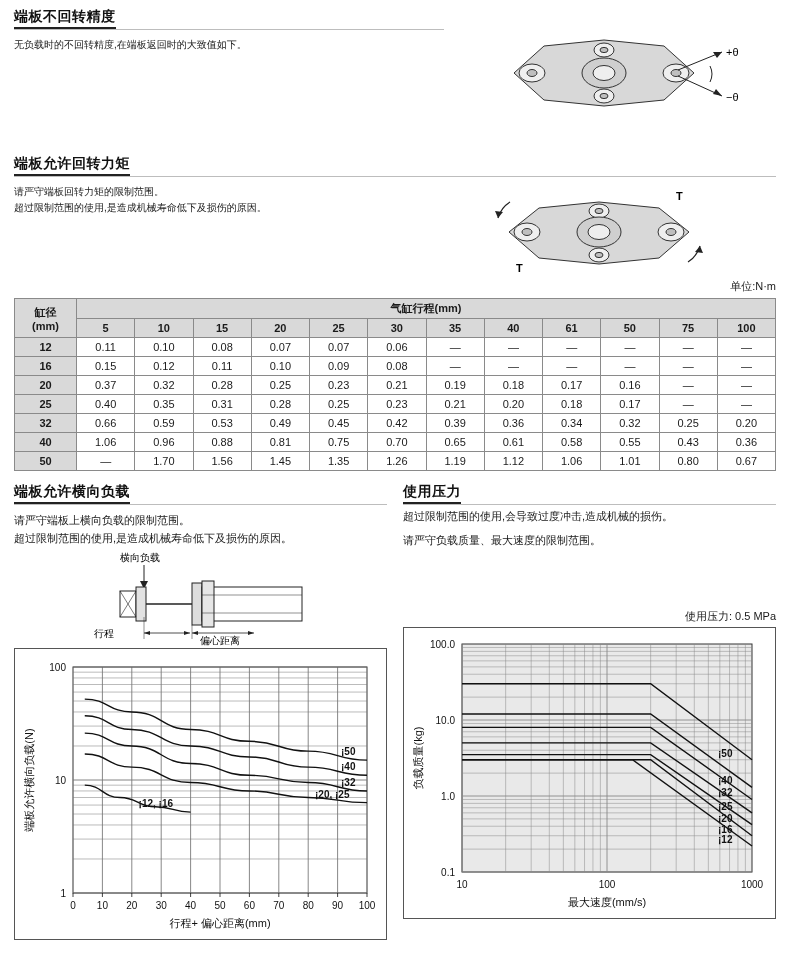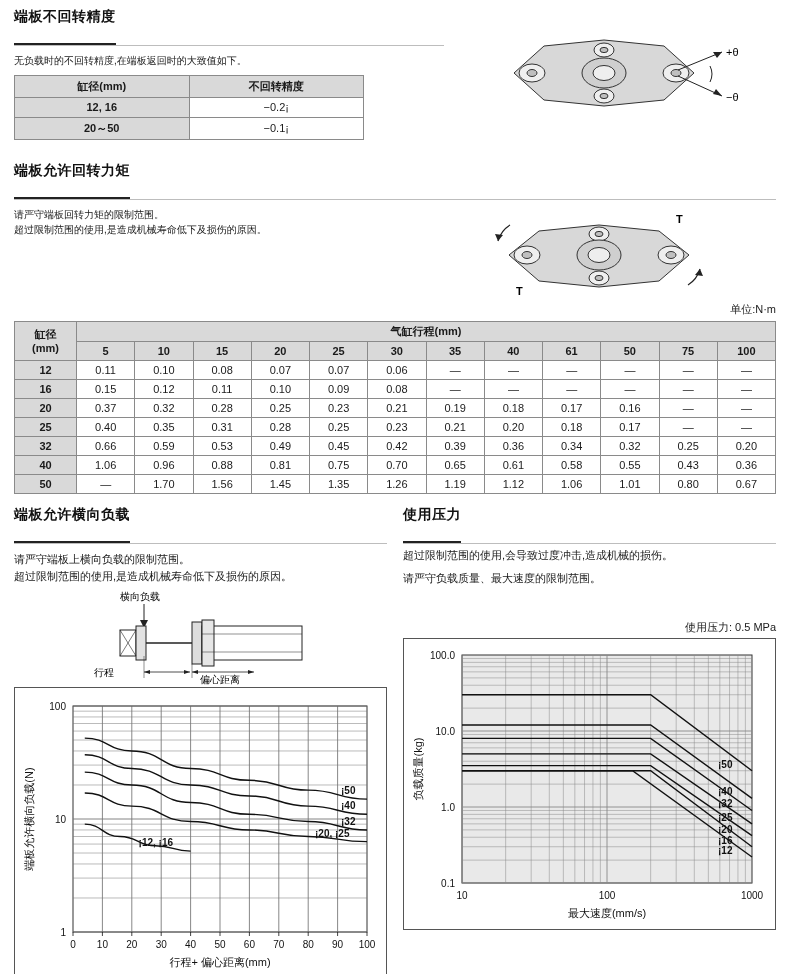--- a/index.html
+++ b/index.html
@@ -13,21 +13,21 @@
     position: relative;
     overflow: hidden;
   }
   .page { position:relative; width:790px; height:974px; padding: 8px 14px; }
 
   
   .sec-head {
     font-size: 14px;
     font-weight: bold;
     color: #111;
-    padding-bottom: 17px;
+    padding-bottom: 1px;
     display: inline-block;
     border-bottom: 2px solid #222;
     letter-spacing: 0.5px;
   }
   .sec-head-wrap { border-bottom: 1px solid #bdbdbd; margin-bottom: 7px; }
 
   .note { font-size: 10px; line-height: 1.55; color: #1a1a1a; }
 
   
   table { border-collapse: collapse; }
@@ -76,36 +76,20 @@
 
 <div class="page">
 
   <div class="row-top">
     <div class="col-left">
       <div class="sec-head-wrap">
         <span class="sec-head">端板不回转精度</span>
       </div>
       <div class="note">无负载时的不回转精度,在端板返回时的大致值如下。</div>
 
-      <table class="tbl" id="table-nonrotation">
-        <tbody>
-            <tr>
-          <th style="width:175px">缸径(mm)</th>
-          <th style="width:175px">不回转精度</th>
-        </tr>
-        <tr>
-          <td class="lbl">12, 16</td>
-          <td>−0.2¡</td>
-        </tr>
-        <tr>
-          <td class="lbl">20～50</td>
-          <td>−0.1¡</td>
-        </tr>
-      </tbody>
-        </table>
     </div>
 
     <div class="col-right fig">
       <svg width="300" height="125" viewBox="0 0 300 125">
         <g fill="#d8d8d8" stroke="#333" stroke-width="1">
 
           <path d="M60,65 L90,38 L150,32 L210,38 L240,65 L210,92 L150,98 L90,92 Z"></path>
         </g>
         <g fill="#efefef" stroke="#333" stroke-width="1">
           <ellipse cx="78" cy="65" rx="13" ry="9"></ellipse>
@@ -424,21 +408,21 @@
       </div>
     </div>
 
     <div>
       <div class="sec-head-wrap">
         <span class="sec-head">使用压力</span>
       </div>
       <div class="sub-note" style="margin-top:-4px">超过限制范围的使用,会导致过度冲击,造成机械的损伤。</div>
       <div class="sub-note">请严守负载质量、最大速度的限制范围。</div>
 
-      <div class="press-note" style="margin-top:32px;">使用压力: 0.5 MPa</div>
+      <div class="press-note" style="margin-top:60px;">使用压力: 0.5 MPa</div>
 
       <div class="chart-box">
         <svg width="366" height="290" viewBox="0 0 366 290">
             <rect x="58" y="16" width="290" height="228" fill="#e9e9e9" stroke="#333" stroke-width="1"></rect>
             <line x1="58" y1="16" x2="58" y2="244" stroke="#888" stroke-width="0.9"></line>
             <line x1="101.64934937127728" y1="16" x2="101.64934937127728" y2="244" stroke="#888" stroke-width="0.5"></line>
             <line x1="127.18258193435105" y1="16" x2="127.18258193435105" y2="244" stroke="#888" stroke-width="0.5"></line>
             <line x1="145.29869874255456" y1="16" x2="145.29869874255456" y2="244" stroke="#888" stroke-width="0.5"></line>
             <line x1="159.35065062872272" y1="16" x2="159.35065062872272" y2="244" stroke="#888" stroke-width="0.5"></line>
             <line x1="170.83193130562833" y1="16" x2="170.83193130562833" y2="244" stroke="#888" stroke-width="0.5"></line>

